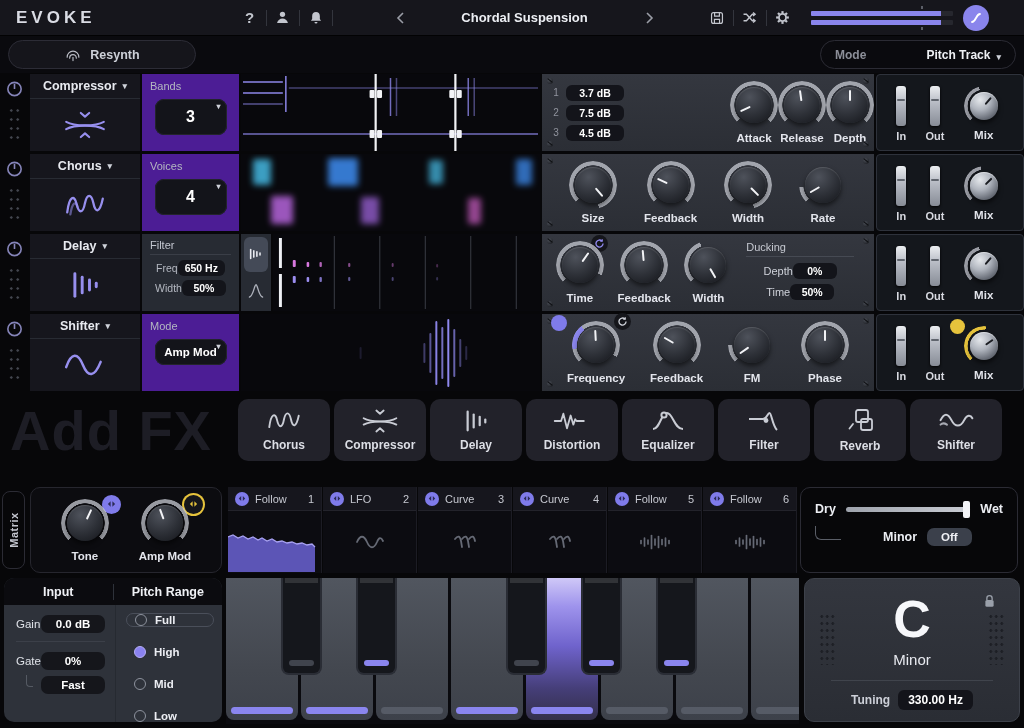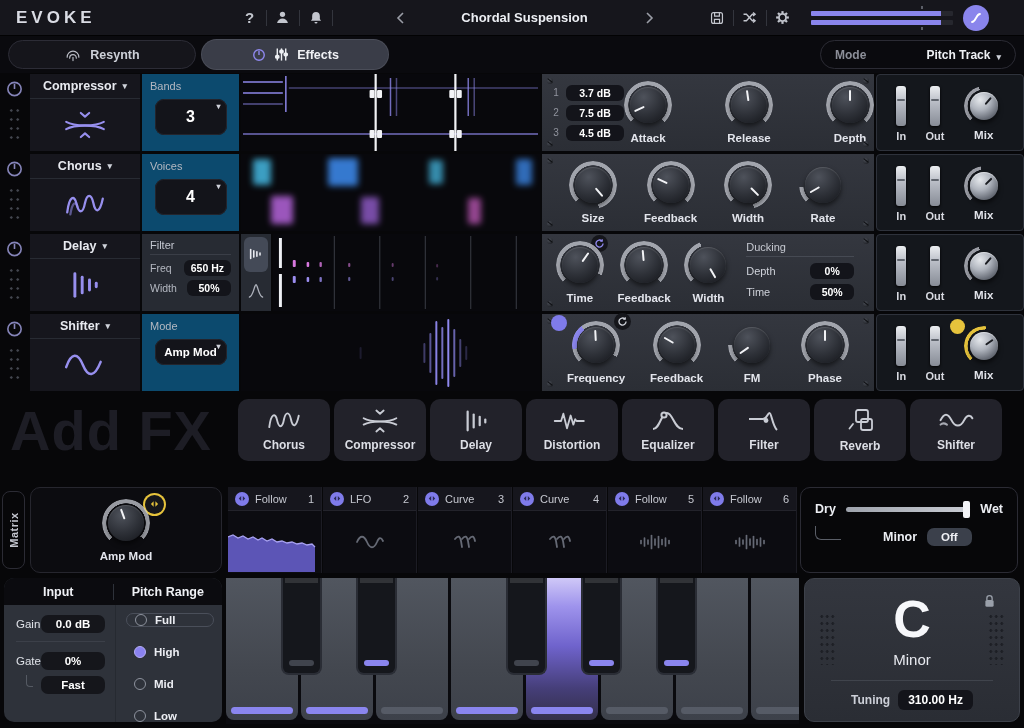--- a/index.html
+++ b/index.html
@@ -35,28 +35,28 @@
 .caret{font-size:9px;color:#cfd2da}
 
 .rows{position:absolute;top:74px;left:0;width:1024px;display:flex;flex-direction:column;gap:3px}
 .fxrow{height:77px;display:flex;gap:2px}
 .colA{width:28px;display:flex;flex-direction:column;align-items:center;padding-top:5px;gap:8px}
 .pwr{width:19px;height:19px;color:#8584b8;cursor:pointer}
 .dots{width:13px;height:36px;background:radial-gradient(circle,#43464f 1.2px,transparent 1.4px);background-size:6.5px 9px;cursor:grab}
 .modcell{width:110px;background:#16161d;display:flex;flex-direction:column}
 .modname{height:25px;display:flex;align-items:center;justify-content:center;gap:6px;font-size:12.5px;font-weight:700;color:#e8eaf0;border-bottom:1px solid #282b33;cursor:pointer}
 .modicon{flex:1;display:flex;align-items:center;justify-content:center;color:#978fee}
-.paramcell{width:97px;background:#0c4a6e;padding:6px 8px;display:flex;flex-direction:column}
+.paramcell{width:97px;background:#4c1d95;padding:6px 8px;display:flex;flex-direction:column}
 .paramcell .plabel{font-size:11px;color:#b4b8c1;margin-bottom:5px}
 .selbox{position:relative;margin:2px auto 0;width:72px;height:36px;background:#13141a;border-radius:9px;display:flex;align-items:center;justify-content:center;font-size:16px;font-weight:700;color:#fff;cursor:pointer;box-shadow:inset 0 0 0 1px #23242c}
 .selbox.small{height:26px;font-size:11.5px}
 .selbox .c{position:absolute;top:3px;right:6px;font-size:8px;color:#cfd2da}
 .filtercell{width:97px;background:#272b33;padding:5px 8px 4px;display:flex;flex-direction:column;font-size:10.5px}
 .filtercell .ftitle{color:#c3c7d0;font-size:11px;padding-bottom:3px;border-bottom:1px solid #3a3e47;margin-bottom:5px}
-.frow{display:flex;align-items:center;justify-content:space-between;margin-bottom:4px}
+.frow{display:flex;align-items:center;justify-content:center;margin-bottom:4px}
 .frow .fl{color:#b4b8c1}
 .chip{background:#13141a;border-radius:6px;color:#fff;font-weight:700;font-size:10.5px;padding:2px 7px;min-width:44px;text-align:center;cursor:pointer}
 .fbtncol{width:30px;background:#272b33;display:flex;flex-direction:column;padding:3px;gap:2px}
 .fbtn{flex:1;border-radius:6px;display:flex;align-items:center;justify-content:center;color:#aeb2bc;cursor:pointer}
 .fbtn.on{background:#444a57;color:#e8eaf0}
 .viz{flex:1;background:#08080c;position:relative;overflow:hidden}
 .viz svg{position:absolute;inset:0;width:100%;height:100%}
 .blur-bar{position:absolute;filter:blur(3px);border-radius:2px}
 .plate{width:332px;background:linear-gradient(180deg,#34373f,#2b2e35);position:relative;display:flex;align-items:center}
 .screw{position:absolute;width:6px;height:6px;border-radius:50%;background:radial-gradient(circle at 35% 30%,#4a4e57,#15171b);}
@@ -256,37 +256,20 @@
   </header>
 
   <div class="tabrow">
     <div class="pill resynth">
       <svg width="18" height="18" viewBox="0 0 20 20" fill="none" stroke="#b9bcc5" stroke-width="1.3" stroke-linecap="round">
           <path d="M3.5 12.5c0-3.8 2.9-6.8 6.5-6.8s6.5 3 6.5 6.8"></path>
           <path d="M6.3 13.5c0-2.3 1.6-4 3.7-4s3.7 1.7 3.7 4"></path>
           <path d="M10 12.8v3.4"></path>
         </svg>
       <span>Resynth</span>
-    </div>
-    <div class="pill effects">
-      <span class="pw-badge">
-        <svg width="14" height="14" viewBox="0 0 16 16" fill="none" stroke="currentColor" stroke-width="1.6">
-            <circle cx="8" cy="8" r="6"></circle>
-            <line x1="8" y1="3.5" x2="8" y2="8"></line>
-          </svg>
-      </span>
-      <svg width="15" height="15" viewBox="0 0 16 16" stroke="#eef0f4" stroke-width="1.5" fill="#eef0f4">
-          <line x1="3.5" y1="1.5" x2="3.5" y2="14.5"></line>
-          <line x1="8" y1="1.5" x2="8" y2="14.5"></line>
-          <line x1="12.5" y1="1.5" x2="12.5" y2="14.5"></line>
-          <rect x="1.8" y="9" width="3.4" height="2.8" rx="1"></rect>
-          <rect x="6.3" y="3.5" width="3.4" height="2.8" rx="1"></rect>
-          <rect x="10.8" y="6.5" width="3.4" height="2.8" rx="1"></rect>
-        </svg>
-      <span>Effects</span>
     </div>
     <div class="mode-pill">
       <span class="ml">Mode</span>
       <span class="mv">
           <span>Pitch Track</span>
           <span class="caret">▾</span>
         </span>
     </div>
   </div>
 
@@ -363,21 +346,21 @@
             </div>
           <div class="lvlrow">
               <span class="n">2</span>
               <span class="chip">7.5 dB</span>
             </div>
           <div class="lvlrow">
               <span class="n">3</span>
               <span class="chip">4.5 dB</span>
             </div>
         </div>
-        <div style="flex:1;display:flex;justify-content:space-between">
+        <div style="flex:1;display:flex;justify-content:flex-end">
           <div class="knob">
               <div class="kwrap">
                 <div class="arc"></div>
                 <div class="cap"></div>
                 <div class="tickw" style="--rot:-115deg"></div>
               </div>
               <div class="klabel">Attack</div>
             </div>
           <div class="knob">
               <div class="kwrap">
@@ -840,20 +823,34 @@
       </div>
     </div>
   </div>
 
   <div class="matrixrow">
     <div class="mtab">
         <span>Matrix</span>
       </div>
     <div class="mknobs">
       <div class="knob mk">
+        <span class="badge purple">
+          <svg width="9" height="6" viewBox="0 0 10 6" fill="#2a2a55">
+              <path d="M4 0 1 3l3 3z"></path>
+              <path d="M6 0l3 3-3 3z"></path>
+            </svg>
+        </span>
+        <div class="kwrap">
+            <div class="arc" style="--ad:270deg"></div>
+            <div class="cap"></div>
+            <div class="tickw" style="--rot:25deg"></div>
+          </div>
+          <div class="klabel">Tone</div>
+      </div>
+      <div class="knob mk">
         <span class="badge yellowo">
           <svg width="9" height="6" viewBox="0 0 10 6" fill="#e6c33c">
               <path d="M4 0 1 3l3 3z"></path>
               <path d="M6 0l3 3-3 3z"></path>
             </svg>
         </span>
         <div class="kwrap">
             <div class="arc" style="--ad:268deg"></div>
             <div class="cap"></div>
             <div class="tickw" style="--rot:-20deg"></div>
@@ -1098,18 +1095,18 @@
             <path d="M6.5 9V6.8a3.5 3.5 0 017 0V9" fill="none" stroke="currentColor" stroke-width="1.8"></path>
           </svg>
       </div>
       <div class="grille l"></div>
       <div class="grille r"></div>
       <div class="rootnote">C</div>
       <div class="scalename">Minor</div>
       <div class="kp-div"></div>
       <div class="tuning">
         <span class="tl">Tuning</span>
-        <span class="chip">310.00 Hz</span>
+        <span class="chip">330.00 Hz</span>
       </div>
     </div>
   </div>
 
 </div>
 
 </body></html>

